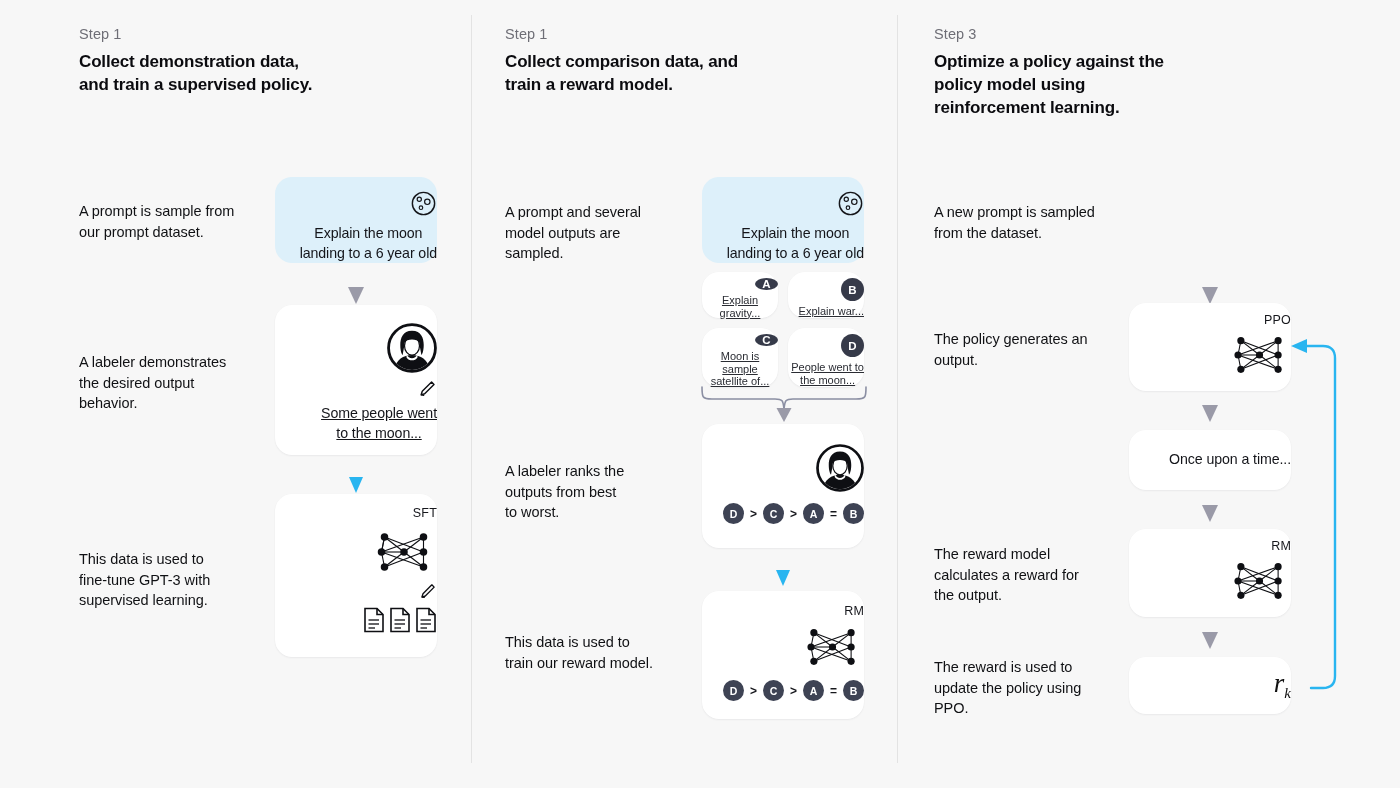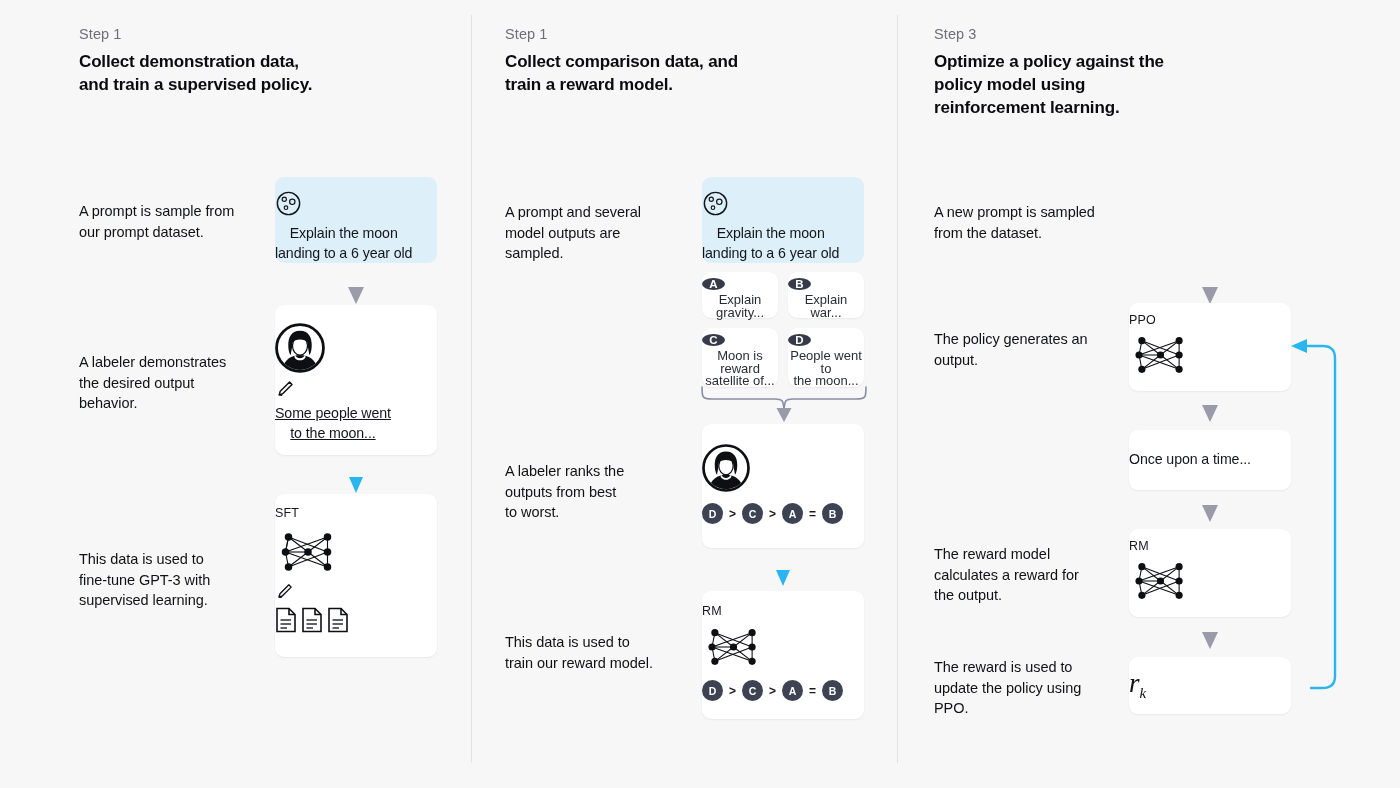--- a/index.html
+++ b/index.html
@@ -30,31 +30,31 @@
     line-height: 23px; color: #0b0b0f; letter-spacing: -.15px;
   }
 
   .caption {
     position: absolute; font-size: 14.5px; line-height: 20.5px;
     color: #101114; letter-spacing: -.05px;
   }
 
   
   .card {
-    position: absolute; background: #ffffff; border-radius: 9px;
+    position: absolute; background: #ffffff; border-radius: 17px;
     box-shadow: 0 1px 2px rgba(20,20,30,.055), 0 0 0 .5px rgba(20,20,30,.012);
-    display: flex; flex-direction: column; align-items: flex-start;
+    display: flex; flex-direction: column; align-items: flex-end;
   }
   .card.prompt { background: #ddf0fa; box-shadow: none; }
   .card-text {
     font-size: 14.2px; line-height: 19.5px; text-align: center;
     color: #14151a; letter-spacing: -.1px;
   }
   .card-title { font-size: 12.5px; color: #16171c; letter-spacing: .2px; }
-  .mini-text { font-size: 13px; line-height: 12.5px; text-align: center; color: #2a2c33; }
+  .mini-text { font-size: 11px; line-height: 12.5px; text-align: center; color: #2a2c33; text-decoration: underline; }
 
   
   .arrow { position: absolute; width: 0; height: 0; }
   .arrow.gray {
     border-left: 8px solid transparent; border-right: 8px solid transparent;
     border-top: 17px solid #9a9aa8;
   }
   .arrow.blue {
     border-left: 7px solid transparent; border-right: 7px solid transparent;
     border-top: 16px solid #29b5f0;
@@ -250,21 +250,21 @@
     <div class="card" style="left:231px; top:272px; width:76px; height:46px; padding-top:6px;">
       <div class="letter-badge">A</div>
       <div class="mini-text" style="margin-top:4px; white-space:pre-line;">Explain gravity...</div>
     </div>
     <div class="card" style="left:317px; top:272px; width:76px; height:46px; padding-top:6px;">
       <div class="letter-badge">B</div>
       <div class="mini-text" style="margin-top:4px; white-space:pre-line;">Explain war...</div>
     </div>
     <div class="card" style="left:231px; top:328px; width:76px; height:59px; padding-top:6px;">
       <div class="letter-badge">C</div>
-      <div class="mini-text" style="margin-top:4px; white-space:pre-line;">Moon is reward
+      <div class="mini-text" style="margin-top:4px; white-space:pre-line;">Moon is sample
 satellite of...</div>
     </div>
     <div class="card" style="left:317px; top:328px; width:76px; height:59px; padding-top:6px;">
       <div class="letter-badge">D</div>
       <div class="mini-text" style="margin-top:4px; white-space:pre-line;">People went to
 the moon...</div>
     </div>
 
     <span style="position:absolute; left:228px; top:386px;">
       <svg width="170" height="38" viewBox="0 0 170 38">

